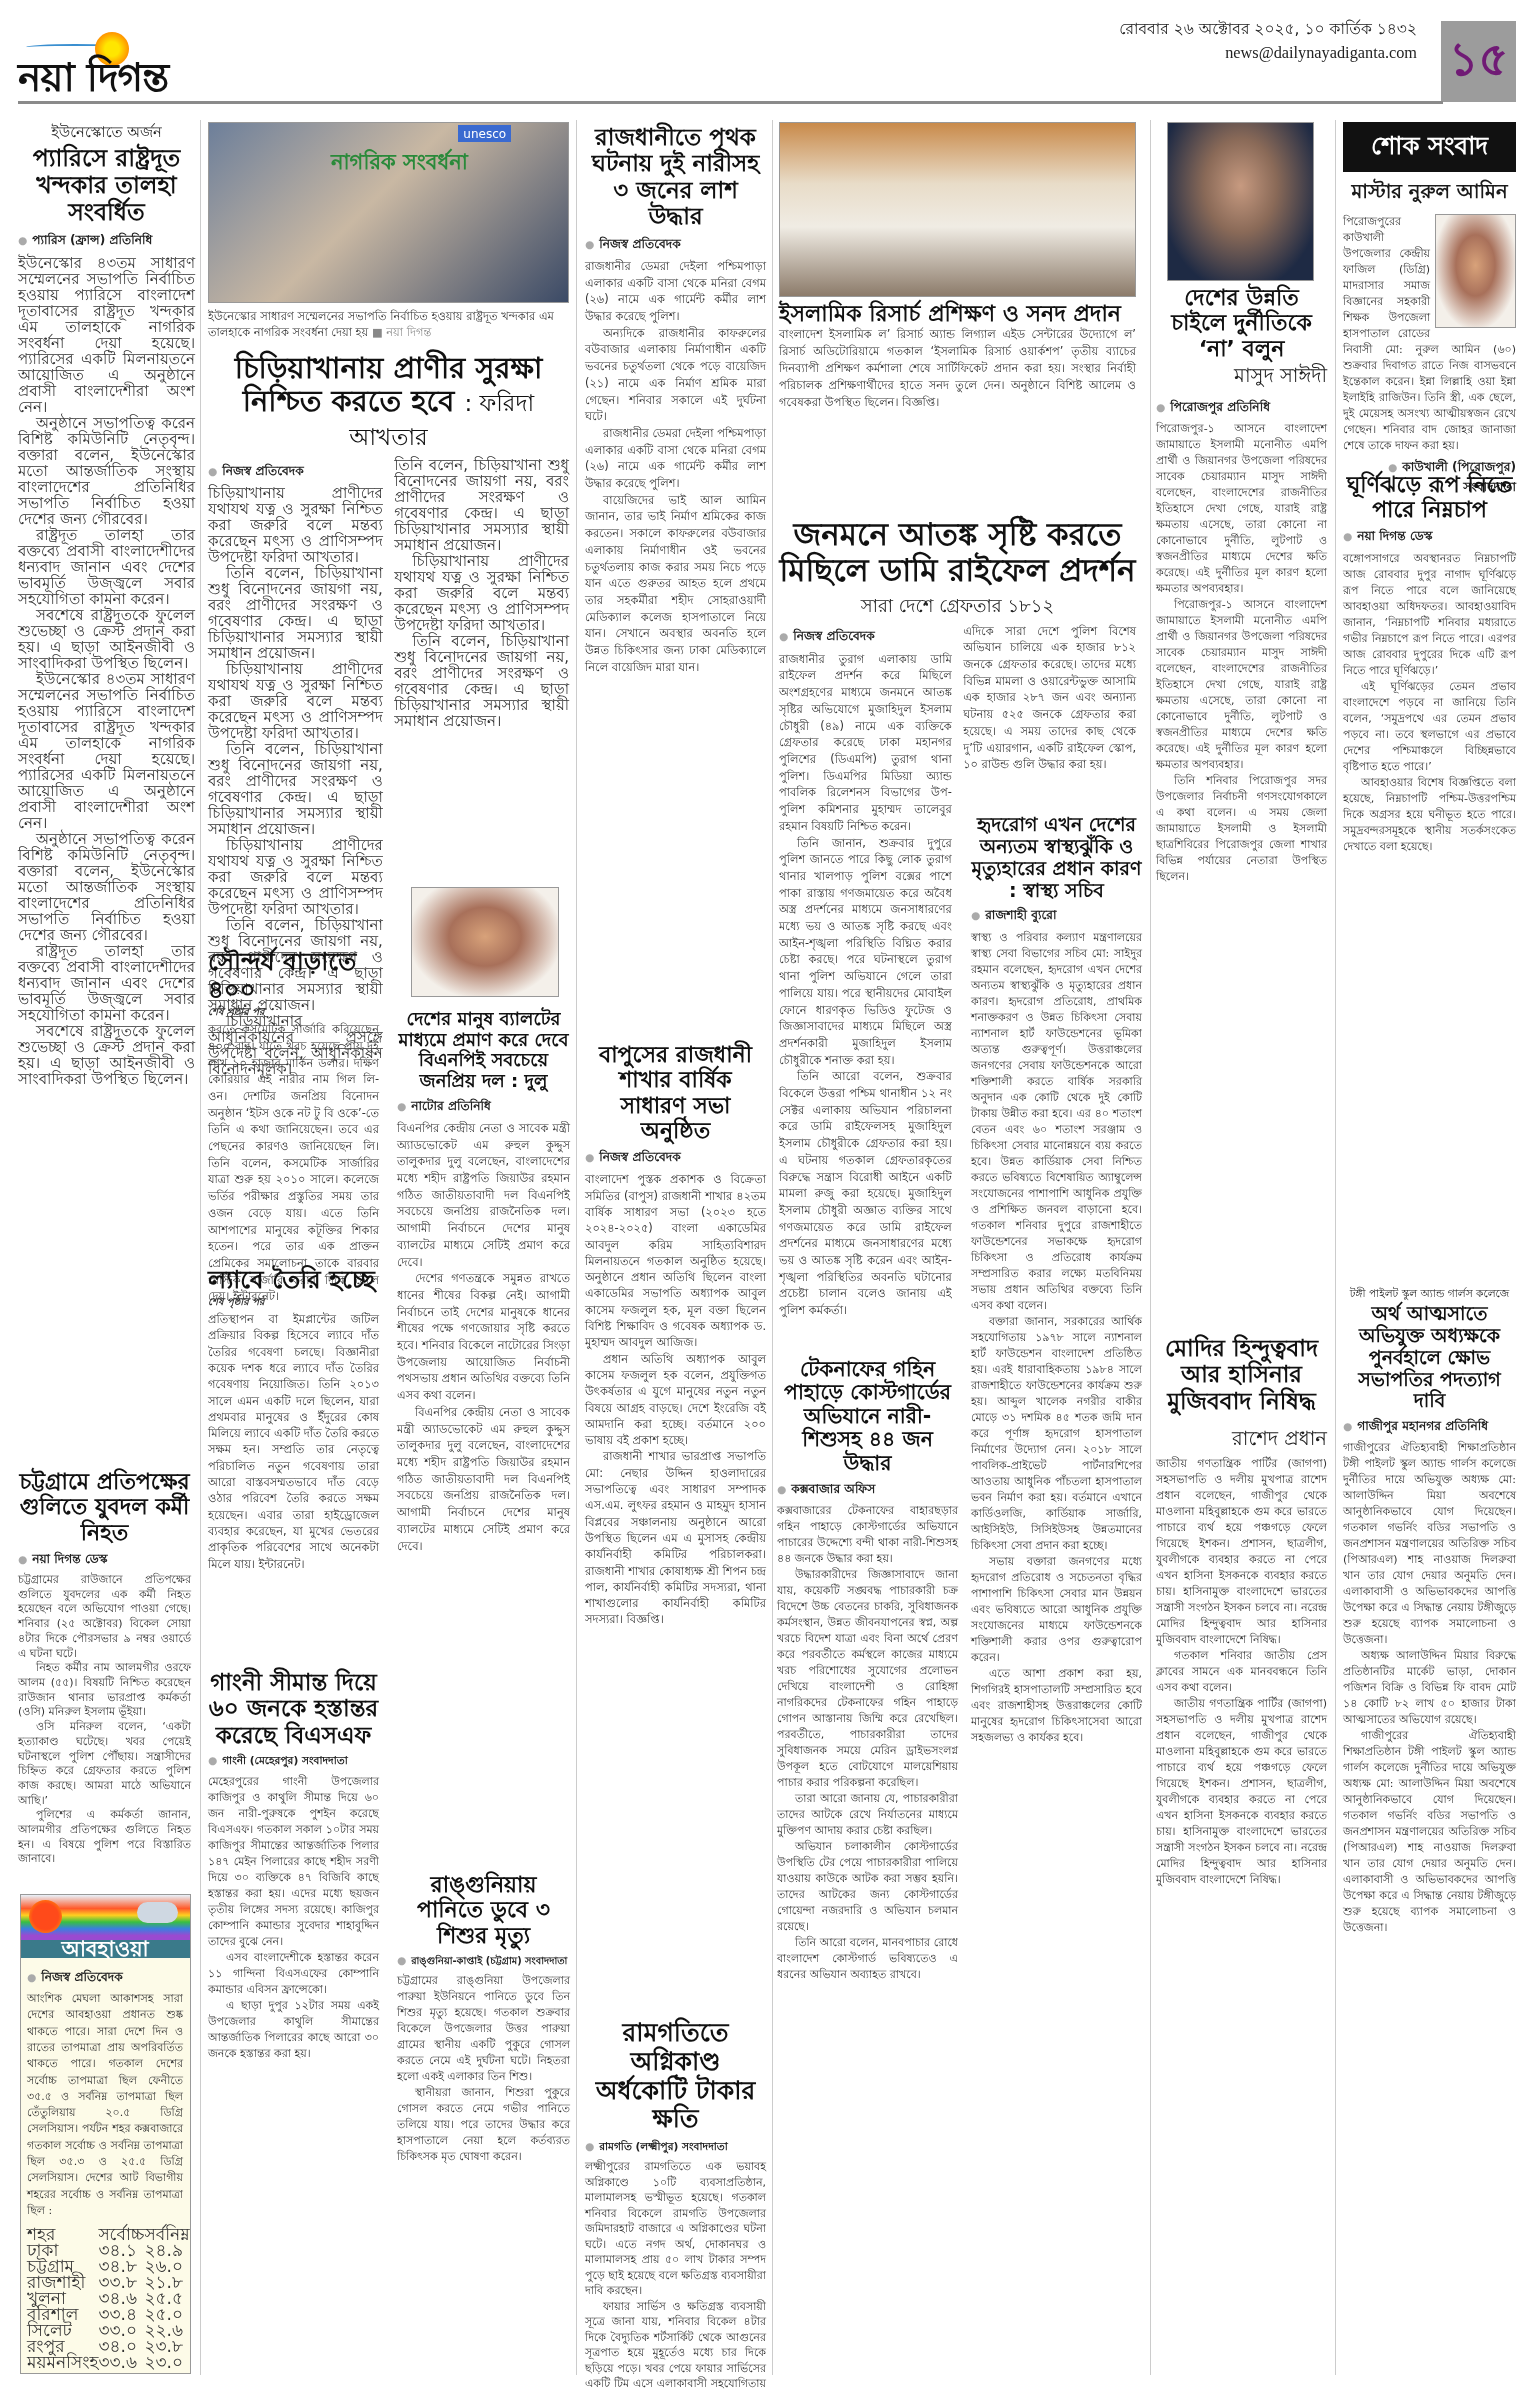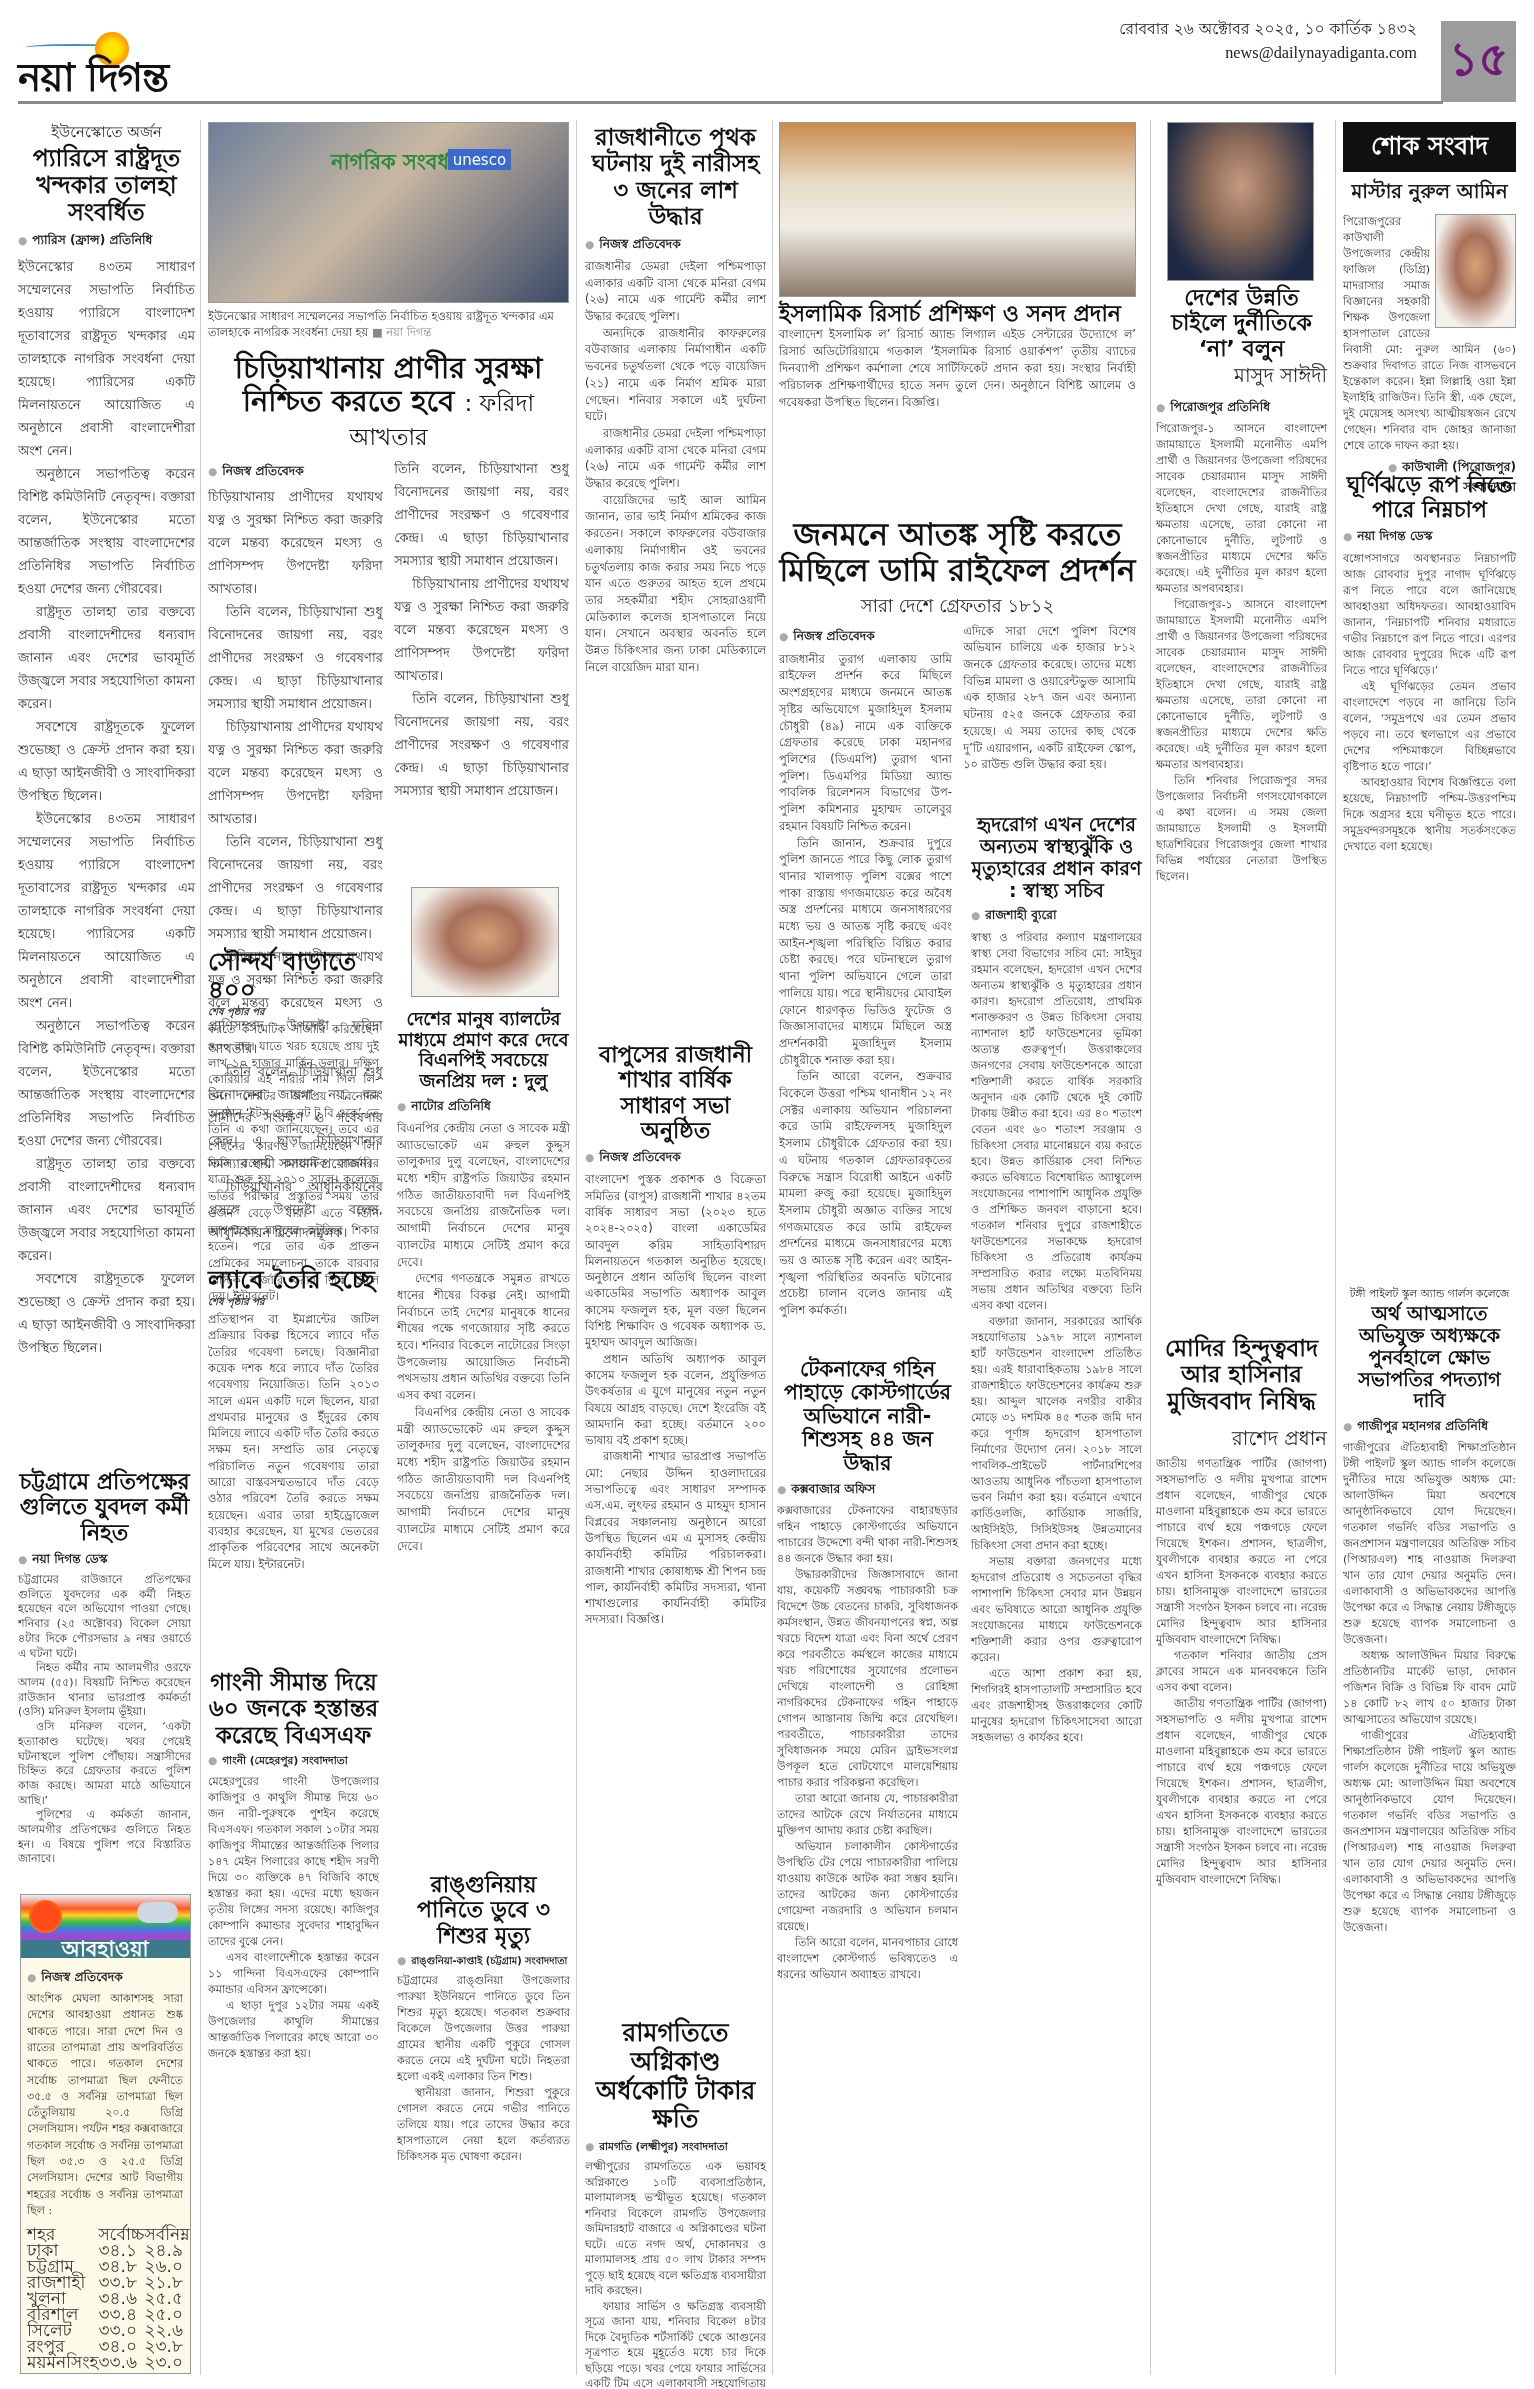--- a/index.html
+++ b/index.html
@@ -16,21 +16,21 @@
   .dateline { right: 118px; top: 18px; text-align: right; font-size: 15.5px; line-height: 23px; color: #222; }
   .dateline .email { font-family: "Liberation Serif", serif; font-size: 16.3px; }
   .pagebox { left: 1441px; top: 21px; width: 75px; height: 81px; background: #9c9c9c; color: #701a75;
              font-size: 46px; font-weight: bold; display:flex; align-items:center; justify-content:center; }
   
   .art { position: absolute; }
   .kicker { font-size: 14.7px; text-align: center; color: #222; }
   .hl { font-weight: bold; text-align: center; line-height: 1.15; color: #111; }
   .byline { font-size: 12.2px; font-weight: bold; color: #222; margin: 4.9px 0 3.3px; }
   .byline::before { content: "●"; color: #aaa; margin-right: 4.9px; font-size: 10.6px; }
-  .body { font-size: 13px; line-height: 23px; text-align: justify; color: #333; }
+  .body { font-size: 15px; line-height: 16px; text-align: justify; color: #333; }
   .body p { text-indent: 18px; }
   .body p:first-child { text-indent: 0; }
   .photo { background: linear-gradient(135deg, #6d7f9a 0%, #c9b8a3 45%, #3b4a66 100%); border: 0.8px solid #999; }
   .photo.people { background: linear-gradient(180deg, #c98a4a 0%, #e8dcc8 35%, #f0ece4 60%, #8c7b6a 100%); }
   .photo.portrait { background: radial-gradient(ellipse at 50% 40%, #c79a80 0%, #8a6a58 35%, #1e2a44 80%); }
   .photo.portrait2 { background: radial-gradient(ellipse at 50% 45%, #d8a27a 0%, #a8705a 35%, #f4f0ea 75%); }
   .caption { font-size: 11.4px; line-height: 16.3px; color: #333; }
   .sub { font-size: 10px; font-weight: bold; font-style: italic; color: #333; }
   .author { font-size: 19.5px; text-align: right; color: #222; }
   .shok-head { background: #111; color: #fff; font-size: 24.4px; font-weight: bold; text-align: center; padding: 4.9px 0; }
@@ -145,21 +145,21 @@
             <td>৩৩.৬</td>
             <td>২৩.০</td>
           </tr>
     </tbody>
       </table>
   </div>
 </div>
 
 <div class="abs photo" style="left:208px; top:122px; width:361px; height:181px;">
   <div style="position:absolute; left:122px; top:23px; font-size:21px; font-weight:bold; color:#2a8a3a;">নাগরিক সংবর্ধনা</div>
-  <div style="position:absolute; right:57px; top:26px; background:#3a6ad0; color:#fff; font-size:15px; padding:1.6px 4.9px;">unesco</div>
+  <div style="position:absolute; right:57px; top:2px; background:#3a6ad0; color:#fff; font-size:12px; padding:1.6px 4.9px;">unesco</div>
 </div>
 <div class="abs caption" style="left:208px; top:308px; width:361px;">
   <span>ইউনেস্কোর সাধারণ সম্মেলনের সভাপতি নির্বাচিত হওয়ায় রাষ্ট্রদূত খন্দকার এম তালহাকে নাগরিক সংবর্ধনা দেয়া হয়</span>
   <span style="color:#888;">■ নয়া দিগন্ত</span>
 </div>
 
 <div class="art" style="left:208px; top:352px; width:361px;">
   <div class="hl" style="font-size:29px;">
     <span>চিড়িয়াখানায় প্রাণীর সুরক্ষা নিশ্চিত করতে হবে</span>
     <span style="font-weight:normal; font-size:23px;">: ফরিদা আখতার</span>

